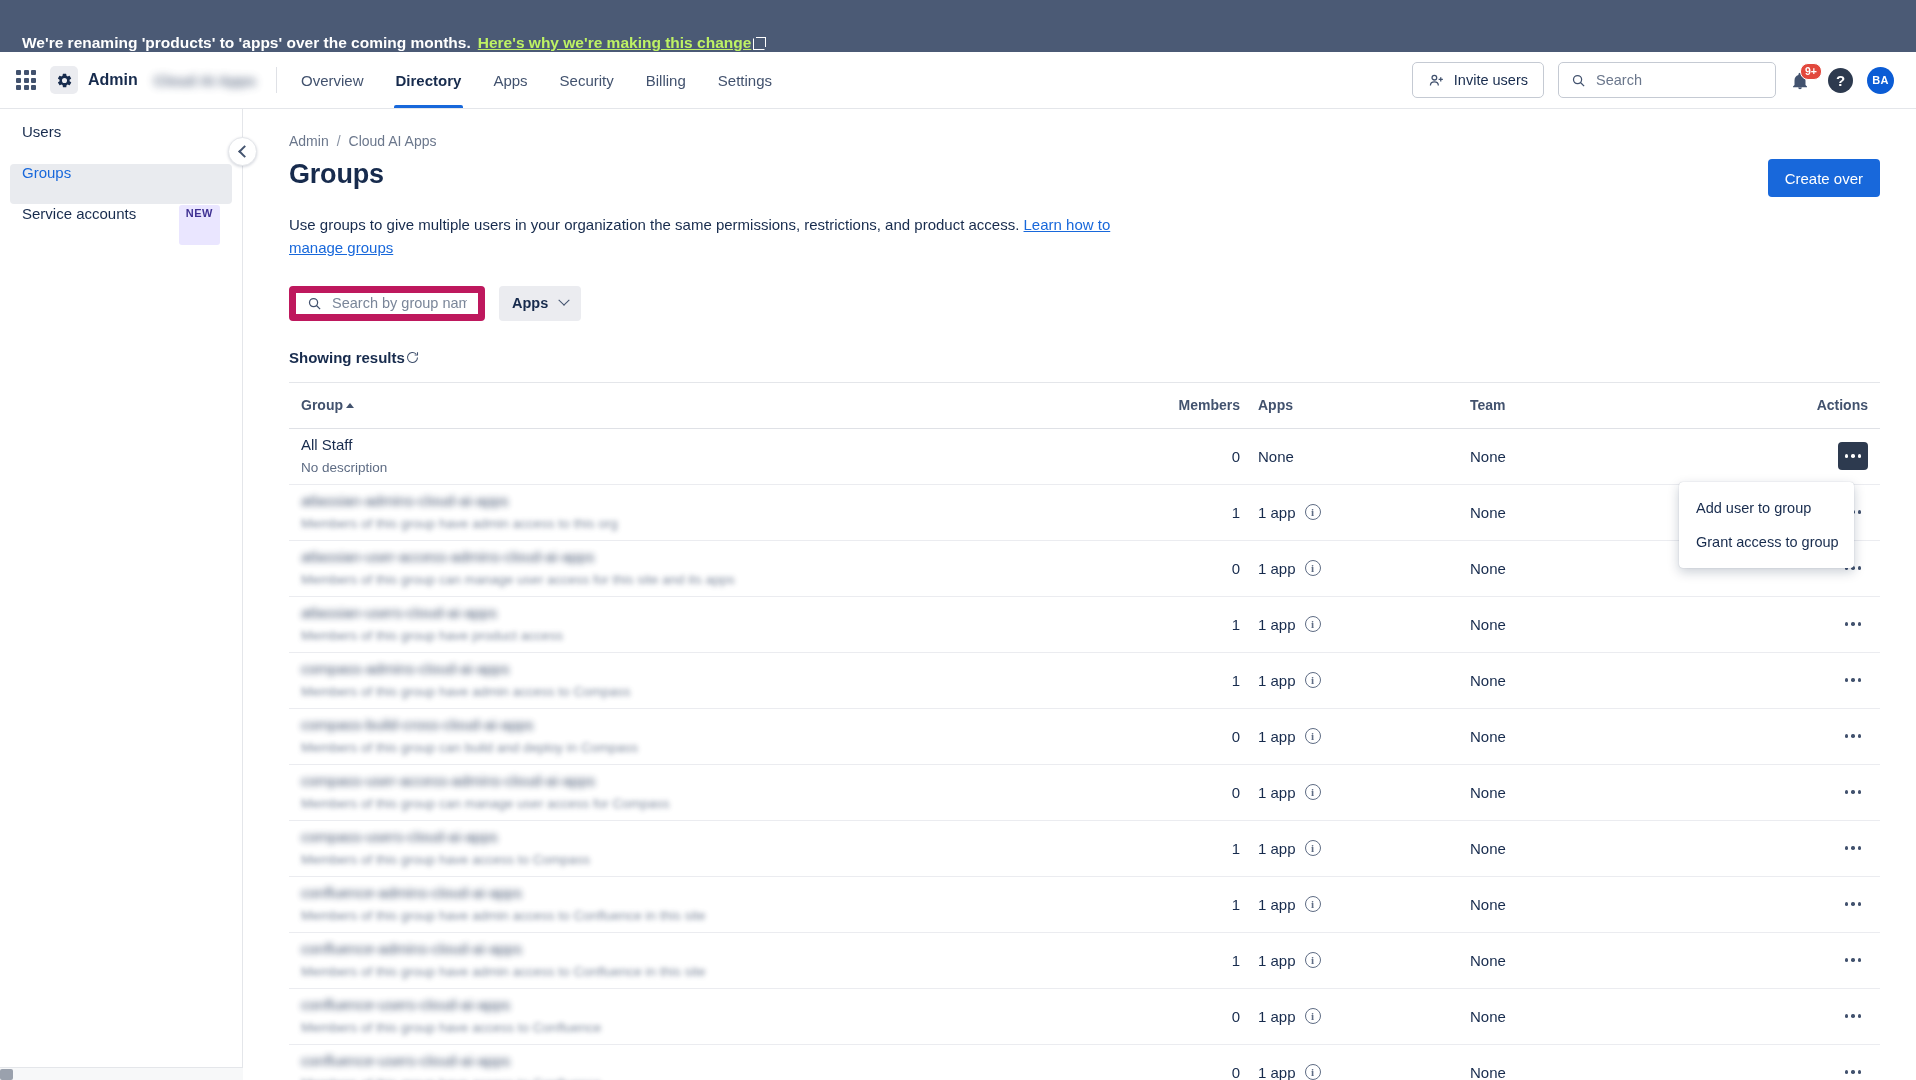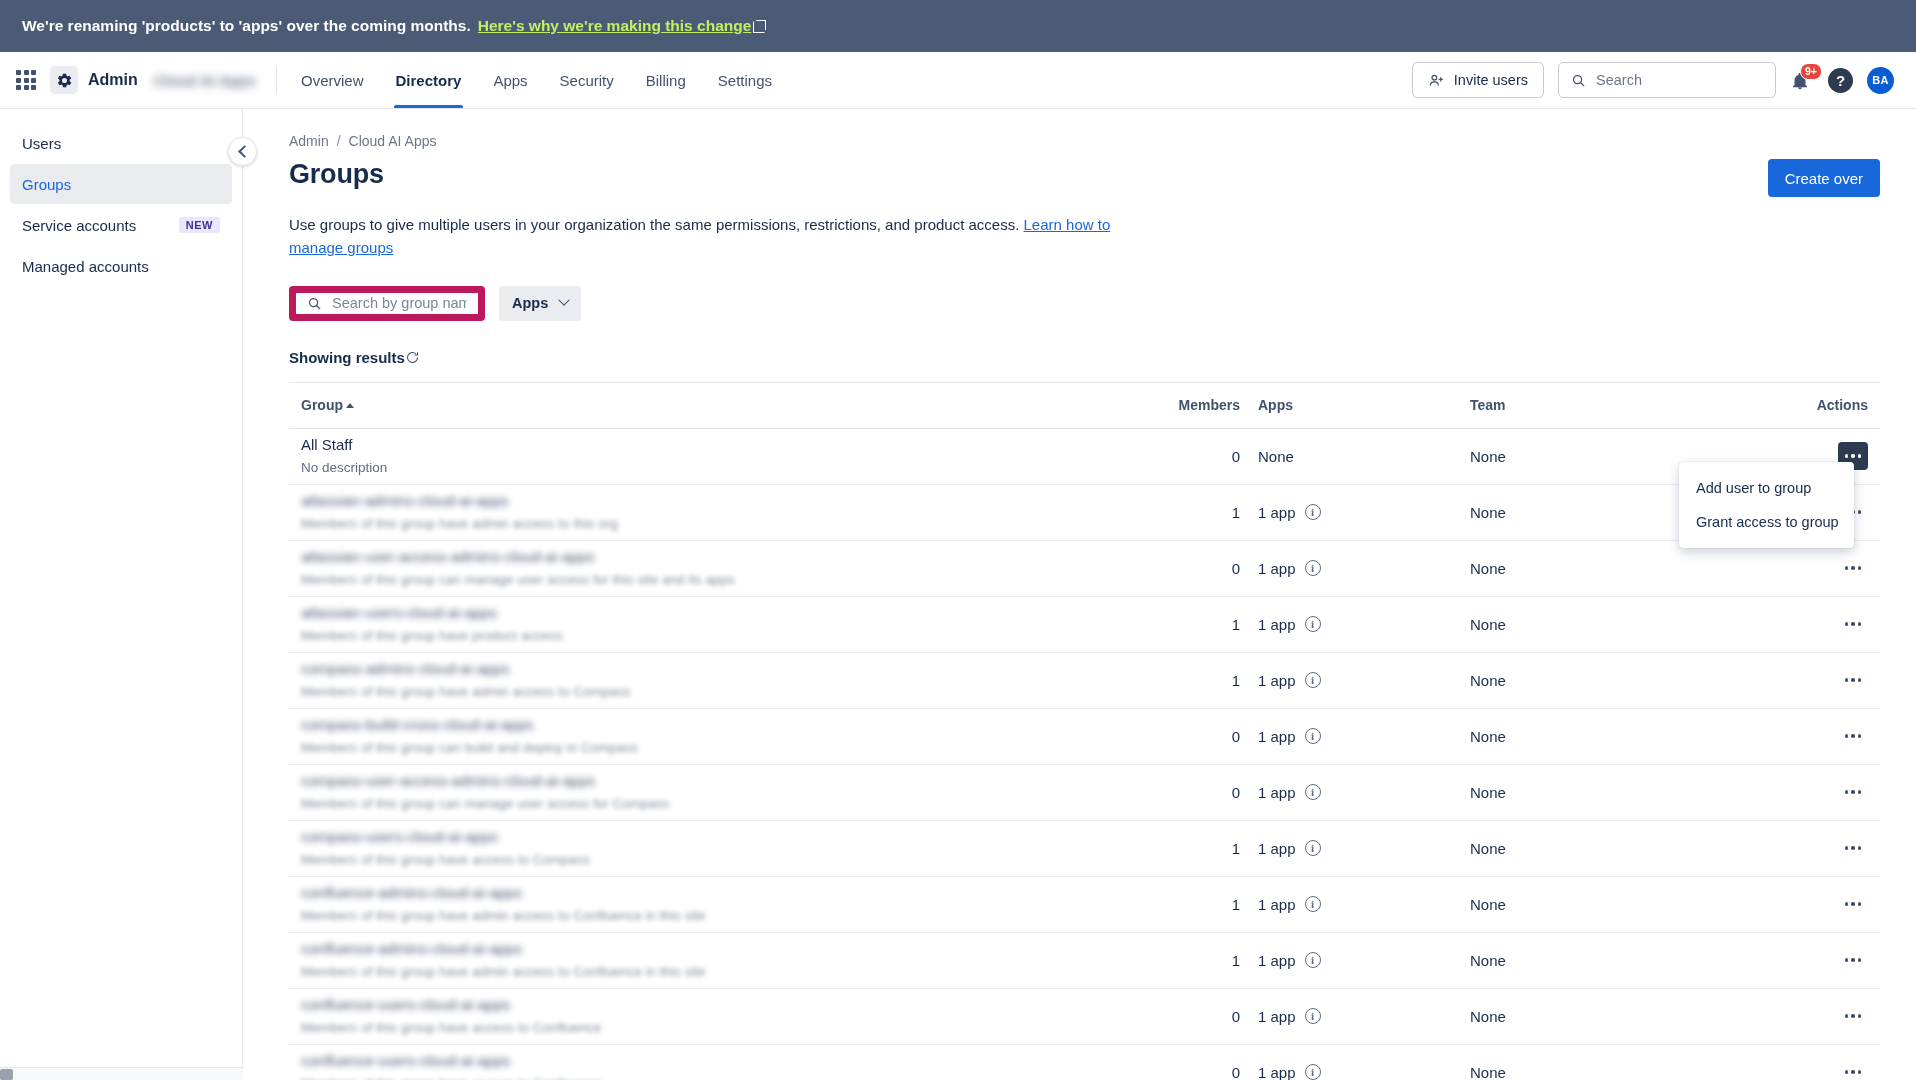--- a/index.html
+++ b/index.html
@@ -6,21 +6,21 @@
   html, body {
     width: 1916px; height: 1080px;
     font-family: "Liberation Sans", sans-serif;
     background: #ffffff; color: #172B4D;
     overflow: hidden;
   }
 
   
   .banner {
     height: 52px; background: #4b5a75; color: #ffffff;
-    display: flex; align-items: center; padding: 0 22px;
+    display: flex; align-items: flex-end; padding: 0 22px;
     font-size: 15.5px; font-weight: 700;
   }
   .banner-link {
     color: #bef264; text-decoration: underline; font-weight: 700;
     margin-left: 7px; display: inline-flex; align-items: center; gap: 2px;
     cursor: pointer;
   }
   .ext-icon { display: inline-block; width: 13px; height: 13px; position: relative; }
   .ext-icon::before {
     content: ""; position: absolute; left: 0; bottom: 0;
@@ -101,21 +101,21 @@
   }
 
   
   .layout { display: flex; height: calc(1080px - 52px - 57px); position: relative; }
 
   .sidebar {
     width: 243px; flex: 0 0 243px; border-right: 1px solid #e4e6ea;
     padding: 14px 10px 0 10px; background: #fff; position: relative;
   }
   .side-item {
-    display: flex; align-items: center; height: 40px; border-radius: 4px;
+    display: flex; height: 40px; border-radius: 4px;
     padding: 0 12px; font-size: 15px; color: #172B4D; cursor: pointer;
     margin-bottom: 1px;
   }
   .side-item.active { background: #e9ebef; color: #1868DB; font-weight: 500; }
   .new-badge {
     margin-left: auto; background: #EAE6FF; color: #403294; font-size: 11px;
     font-weight: 700; letter-spacing: .5px; padding: 2px 7px; border-radius: 3px;
   }
   .collapse-btn {
     position: absolute; right: -15px; top: 28px; width: 29px; height: 29px;
@@ -290,23 +290,20 @@
   <div class="sidebar">
     <div class="side-item">
       <span>Users</span>
     </div>
     <div class="side-item active">
       <span>Groups</span>
     </div>
     <div class="side-item">
       <span>Service accounts</span>
       <span class="new-badge">NEW</span>
-    </div>
-    <div class="side-item">
-      <span>Managed accounts</span>
     </div>
 
     <div class="collapse-btn">
       <span class="chev-left"></span>
     </div>
 
     <div class="hscroll">
       <div class="thumb"></div>
     </div>
   </div>
@@ -377,21 +374,21 @@
       </div>
     </div>
     <div class="col-team">None</div>
     <div class="col-actions">
       <button class="dots-btn open">
                   <i></i>
                   <i></i>
                   <i></i>
                 </button>
     </div>
-              <div class="menu" style="right: 26px; top: 33px;">
+              <div class="menu" style="right: 26px; top: 53px;">
                 <div class="menu-item">Add user to group</div>
                 <div class="menu-item">Grant access to group</div>
               </div>
             </div>
             <div class="tbody-row">
     <div class="col-group">
       <div class="g-name redact">atlassian-admins-cloud-ai-apps</div>
       <div class="g-desc redact small">Members of this group have admin access to this org</div>
     </div>
     <div class="col-members">1</div>

